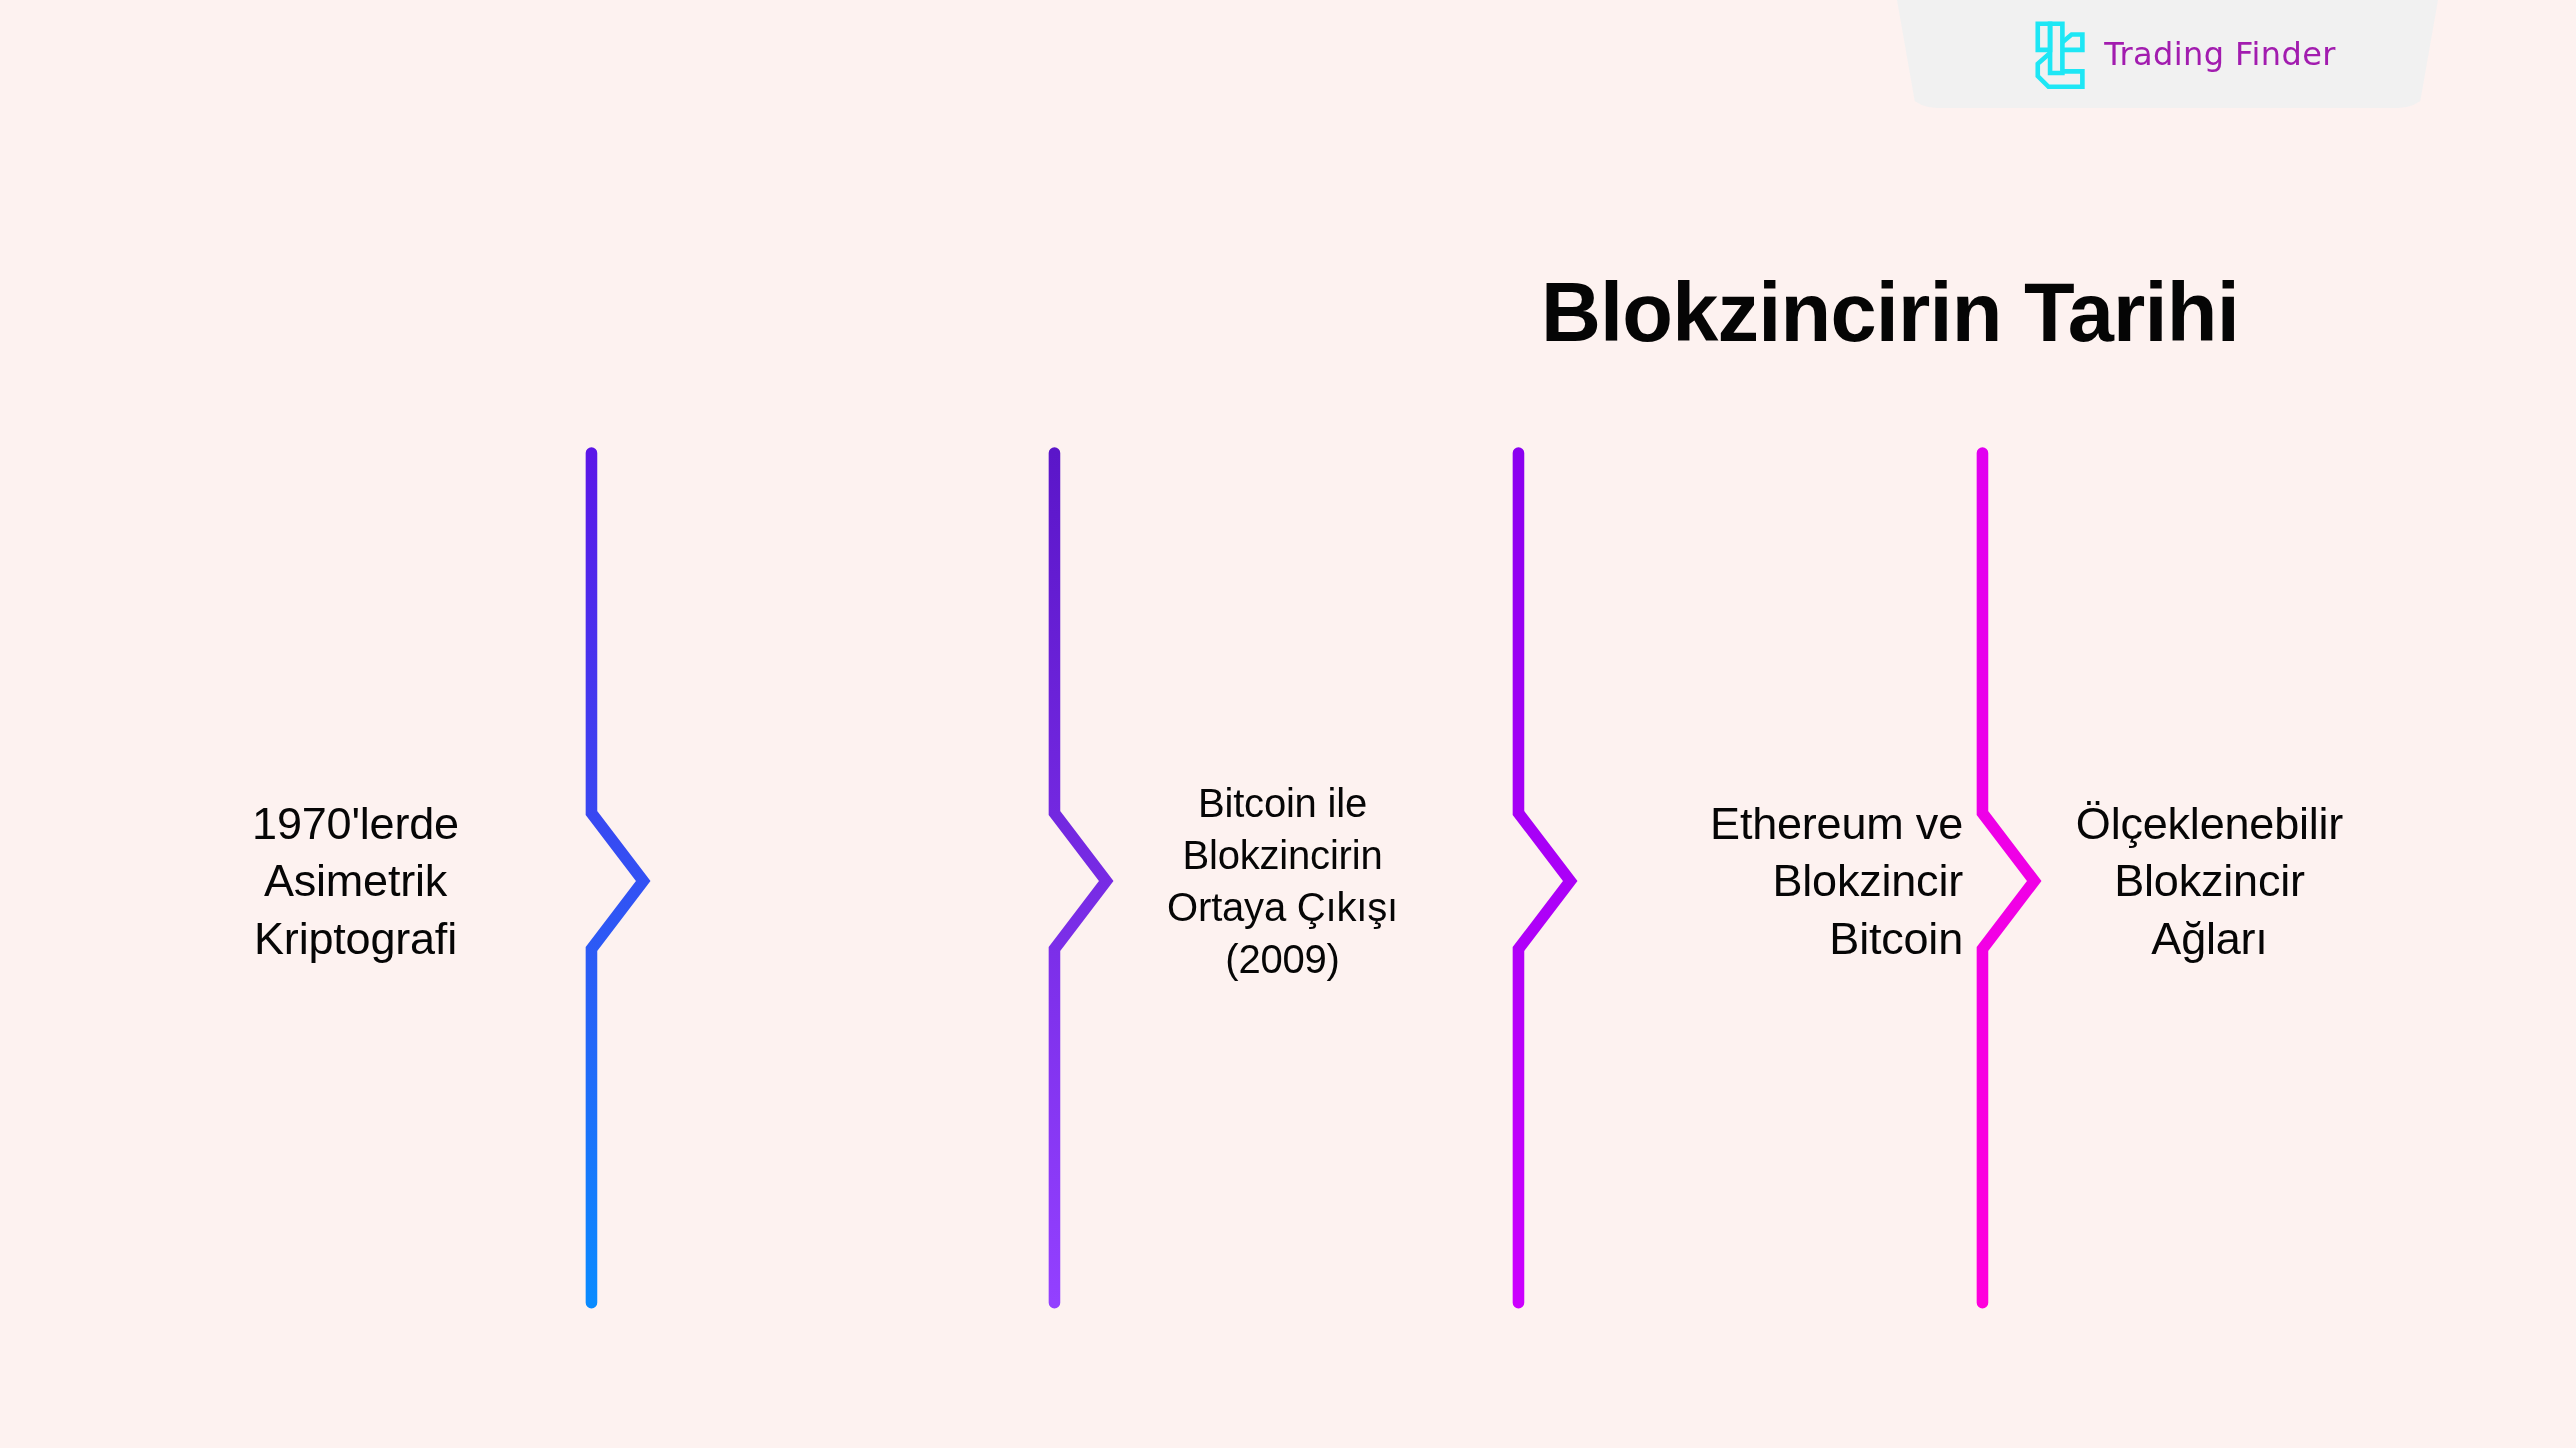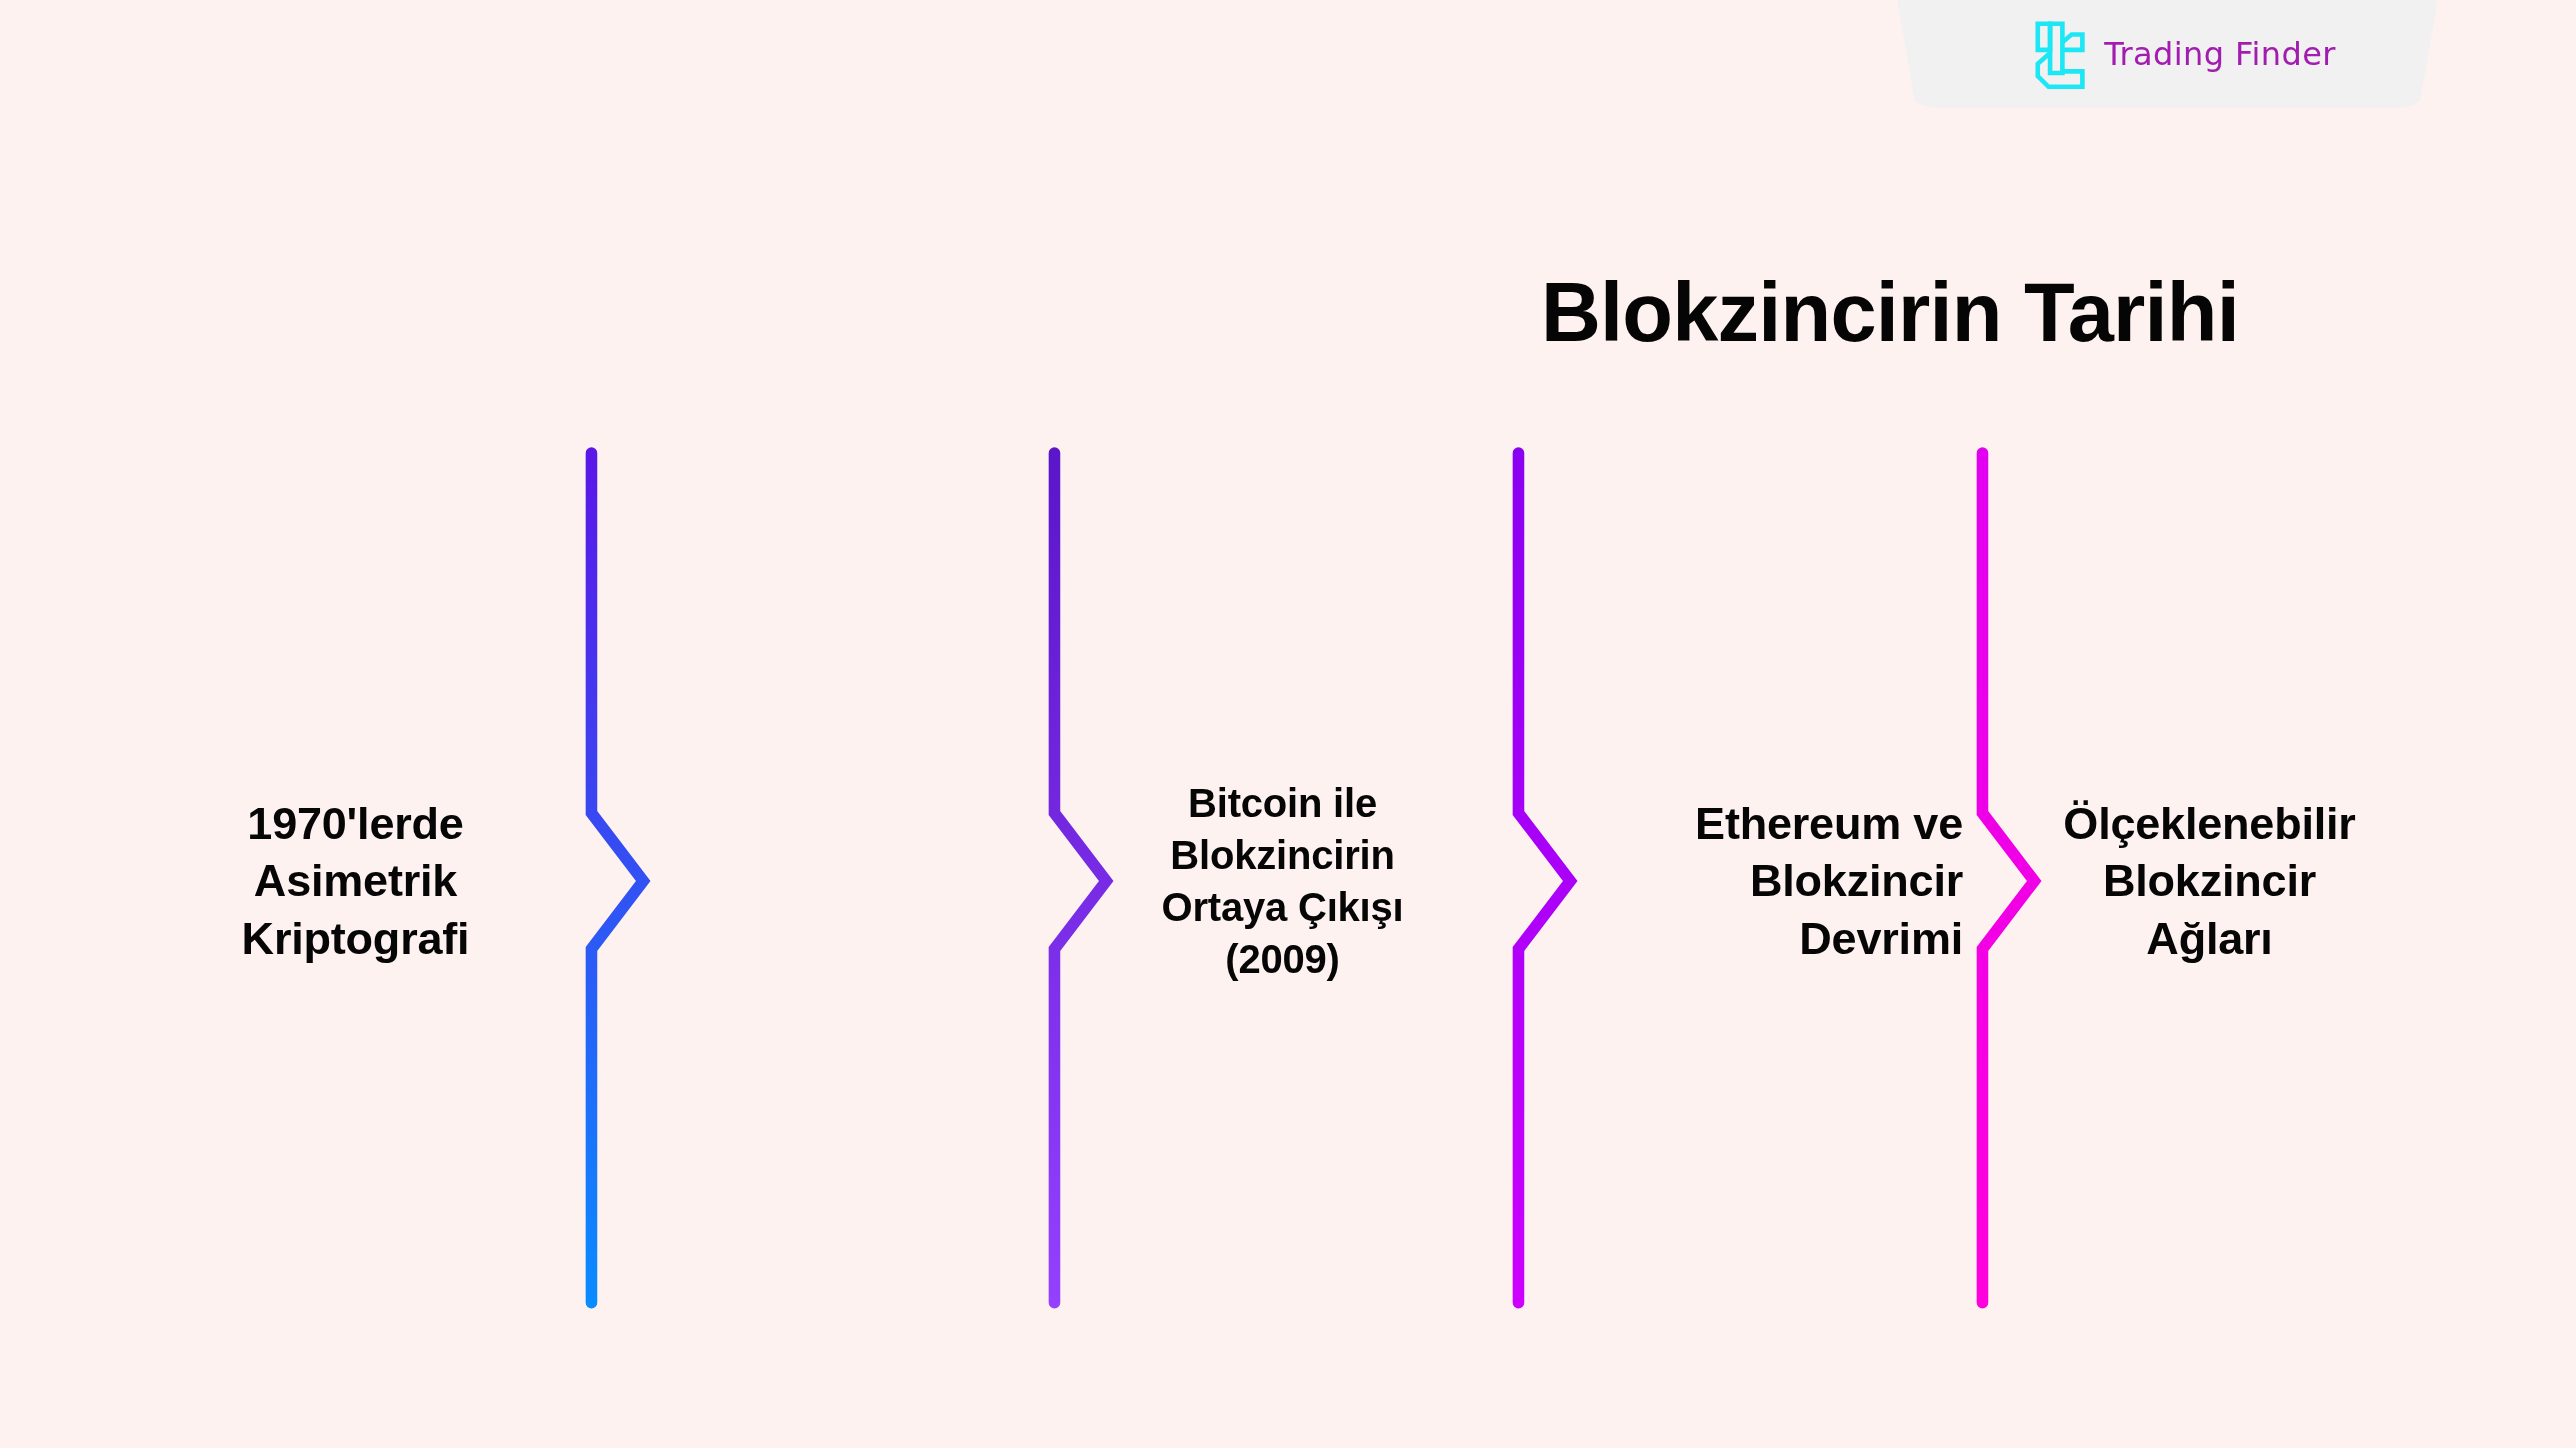--- a/index.html
+++ b/index.html
@@ -78,21 +78,21 @@
     height: 896px;
     width: 155px;
     pointer-events: none;
   }
   .divider svg { display:block; overflow: visible; }
 
   .stage {
     position: absolute;
     text-align: center;
     font-size: 45px;
-    font-weight: 700;
+    font-weight: 400;
     color: #060606;
     line-height: 1.28;
     letter-spacing: -0.2px;
     display: flex;
     flex-direction: column;
     justify-content: center;
     align-items: center;
     top: 0;
     height: 896px;
   }
@@ -207,21 +207,21 @@
   <div class="stage compact" style="left:1066px; width:433px;">
     <span class="line">Bitcoin ile</span>
     <span class="line">Blokzincirin</span>
     <span class="line">Ortaya Çıkışı</span>
     <span class="line">(2009)</span>
   </div>
 
   <div class="stage" style="left:1530px; width:433px;align-items:flex-end;">
     <span class="line">Ethereum ve</span>
     <span class="line">Blokzincir</span>
-    <span class="line">Devrimi</span>
+    <span class="line">Bitcoin</span>
   </div>
 
   <div class="stage" style="left:1993px; width:433px;">
     <span class="line">Ölçeklenebilir</span>
     <span class="line">Blokzincir</span>
     <span class="line">Ağları</span>
   </div>
 
 </div>
 

